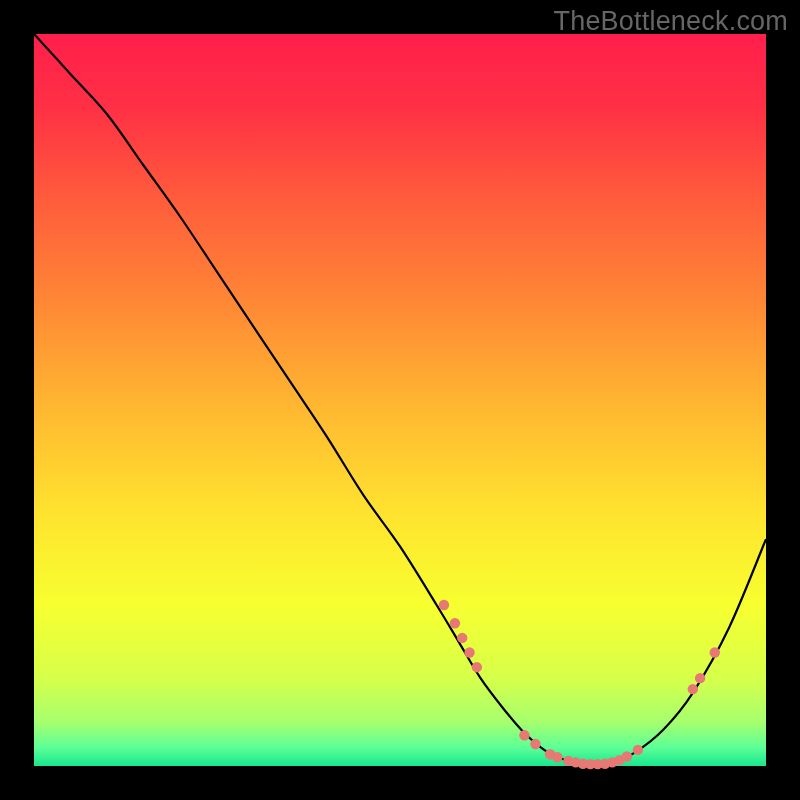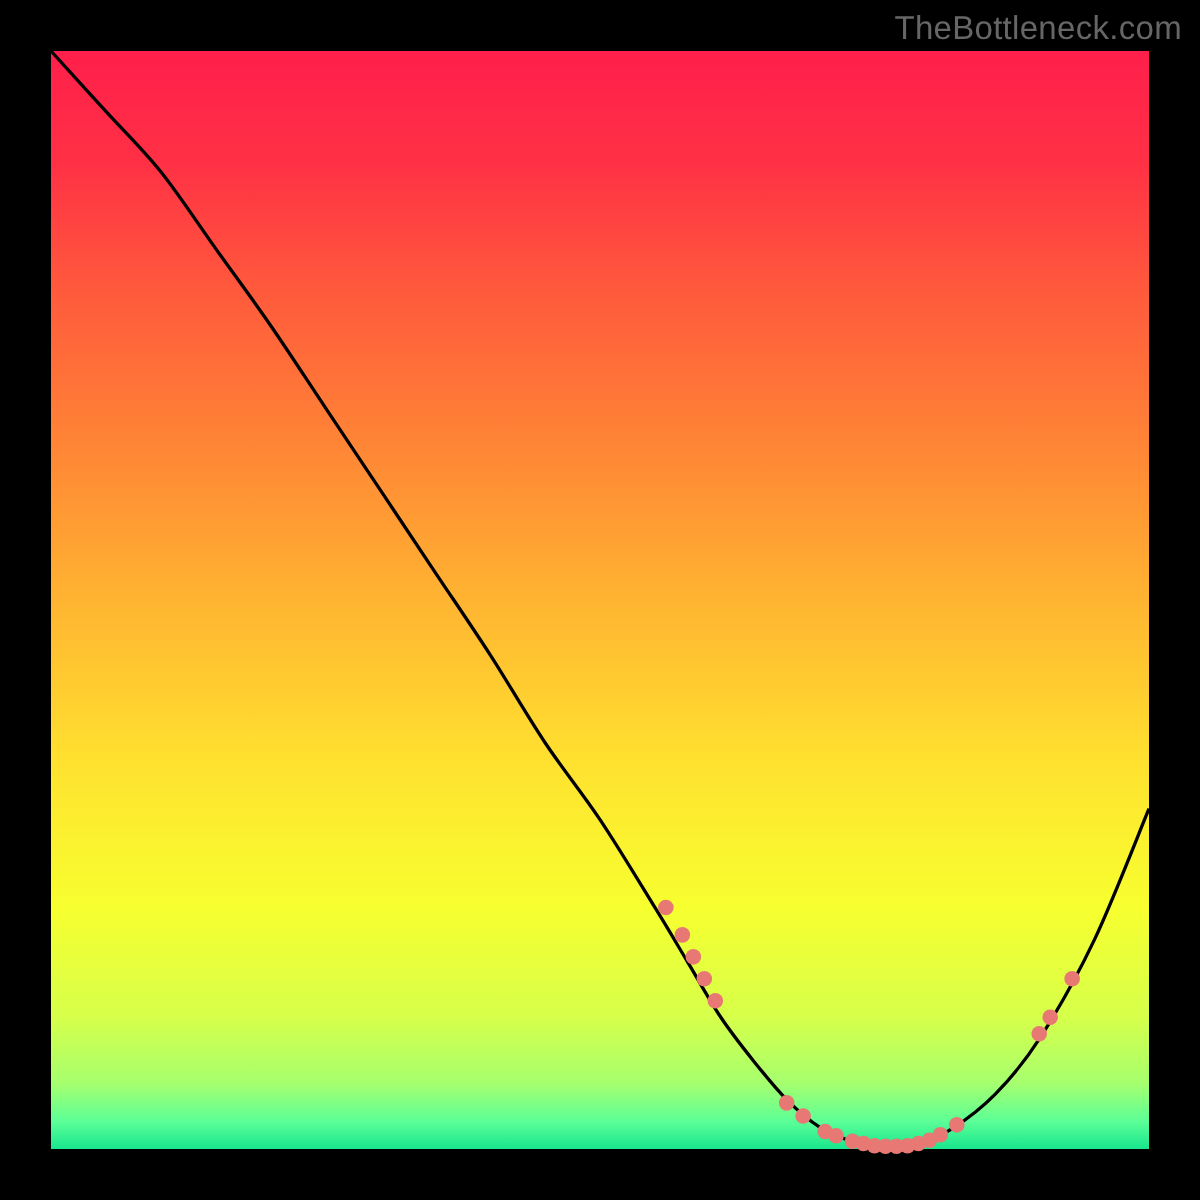--- a/index.html
+++ b/index.html
@@ -14,21 +14,21 @@
   .stage {
     position: relative;
     width: 800px;
     height: 800px;
   }
   .watermark {
     position: absolute;
     top: 6px;
     right: 12px;
     color: #666;
-    font-size: 22px;
+    font-size: 27px;
     font-weight: 500;
     letter-spacing: 0.2px;
   }
   svg {
     display: block;
   }
   .curve {
     fill: none;
     stroke: #000;
     stroke-width: 2.2;

